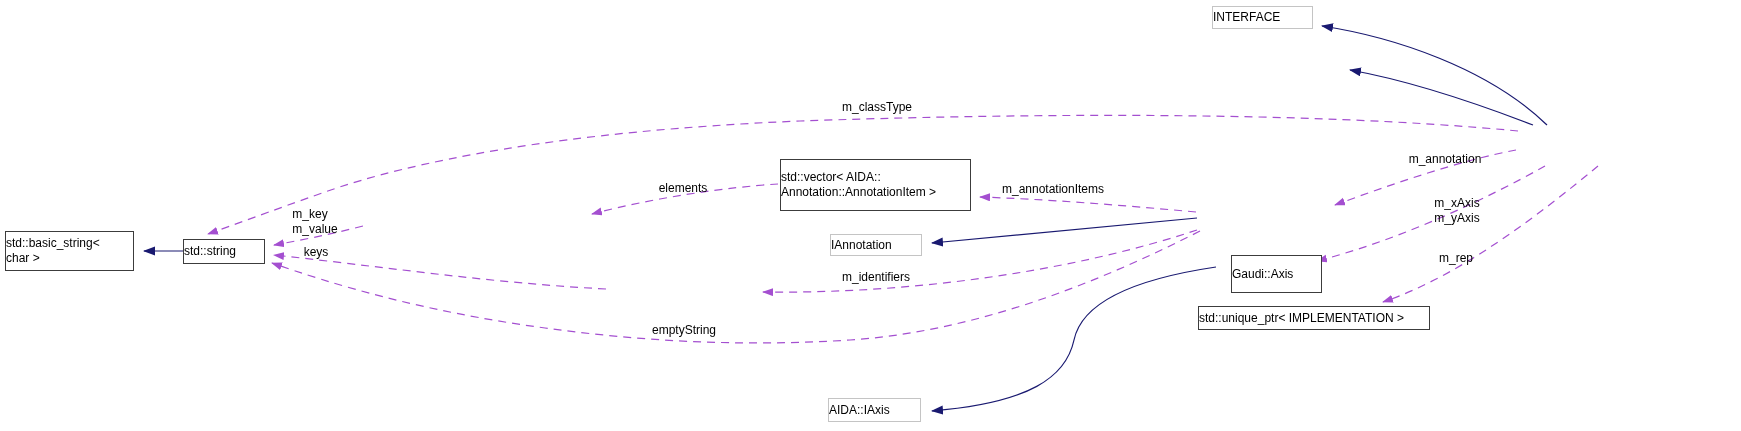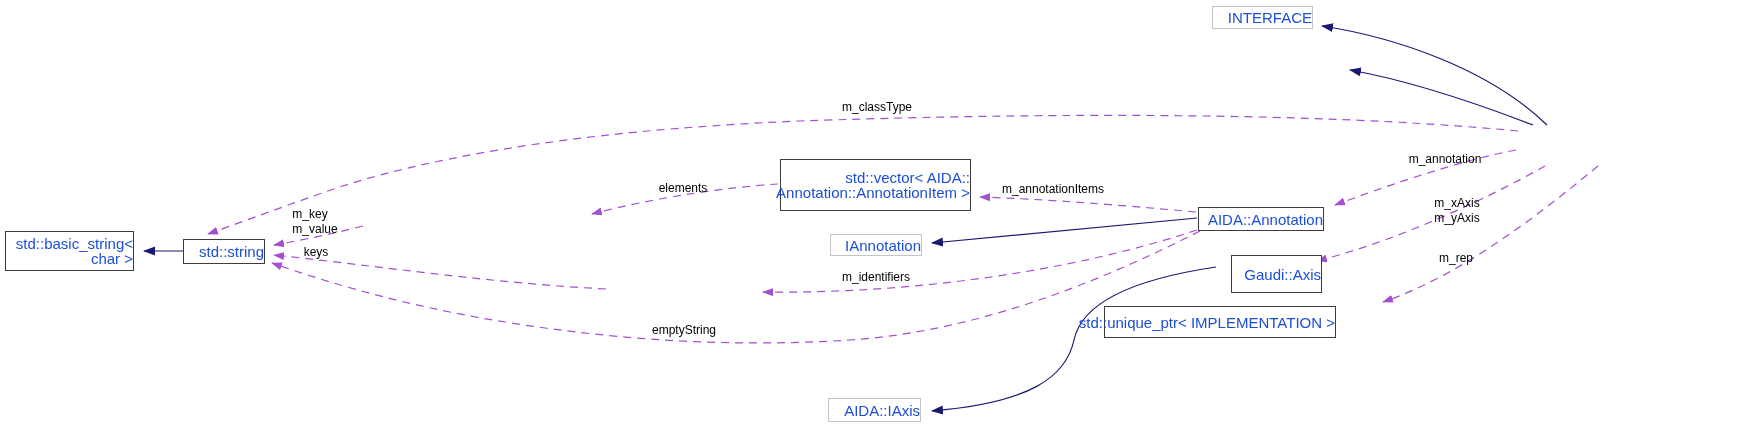--- a/index.html
+++ b/index.html
@@ -8,23 +8,23 @@
     width:1741px;height:431px;
     background:#ffffff;
     font-family:"Liberation Sans", sans-serif;
     overflow:hidden;
   }
   .edges{position:absolute;left:0;top:0;}
   .usage{fill:none;stroke:#a44fd0;stroke-width:1.2;stroke-dasharray:8 6;}
   .inherit{fill:none;stroke:#191970;stroke-width:1.2;}
   .node{
     position:absolute;display:flex;flex-direction:column;
-    align-items:flex-end;justify-content:center;
+    align-items:flex-start;justify-content:center;
     background:#ffffff;border:1px solid #3c3c3c;
-    font-size:15px;line-height:15px;color:#1d4ed8;
+    font-size:12px;line-height:15px;color:#000000;
     text-align:center;box-sizing:border-box;white-space:nowrap;
     cursor:pointer;
   }
   .node.ext{border-color:#c4c4c4;}
   .node.current{background:#bfbfbf;border-color:#000000;}
   .elabel{
     position:absolute;transform:translate(-50%,-50%);
     font-size:12px;line-height:15px;color:#000;
     white-space:nowrap;text-align:left;
   }
@@ -80,30 +80,27 @@
 
   <div class="node" style="left:780px;top:159px;width:191px;height:52px">
     <span>std::vector&lt; AIDA::</span>
     <span>Annotation::AnnotationItem &gt;</span>
   </div>
 
   <div class="node ext" style="left:830px;top:234px;width:92px;height:22px">
     <span>IAnnotation</span>
   </div>
 
-  <div class="node" style="left:1198px;top:207px;width:126px;height:24px">
-    <span>AIDA::Annotation</span>
-  </div>
 
 
   <div class="node" style="left:1231px;top:255px;width:91px;height:38px">
     <span>Gaudi::Axis</span>
   </div>
 
-  <div class="node" style="left:1104px;top:306px;width:232px;height:32px">
+  <div class="node" style="left:1198px;top:306px;width:232px;height:24px">
     <span>std::unique_ptr&lt; IMPLEMENTATION &gt;</span>
   </div>
 
   <div class="node ext" style="left:828px;top:398px;width:93px;height:24px">
     <span>AIDA::IAxis</span>
   </div>
 
   <div class="elabel" style="left:877px;top:107px">m_classType</div>
 
   <div class="elabel" style="left:315px;top:222px">

